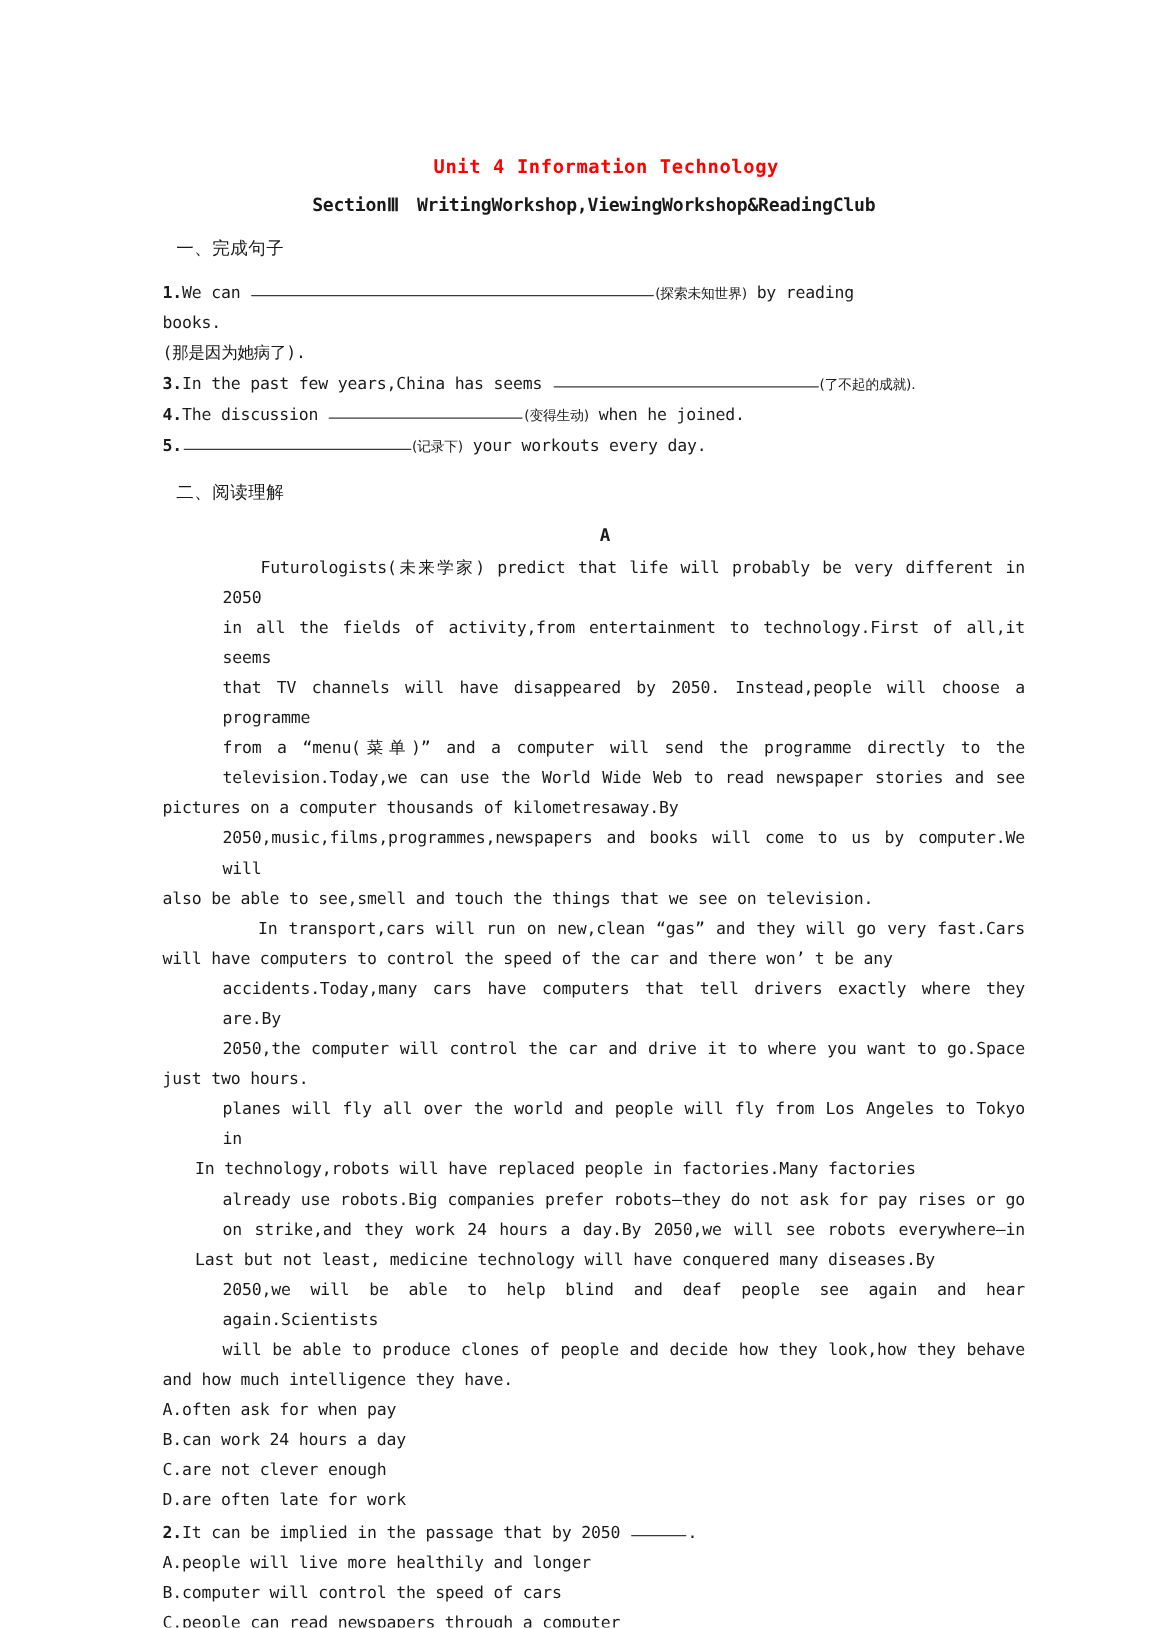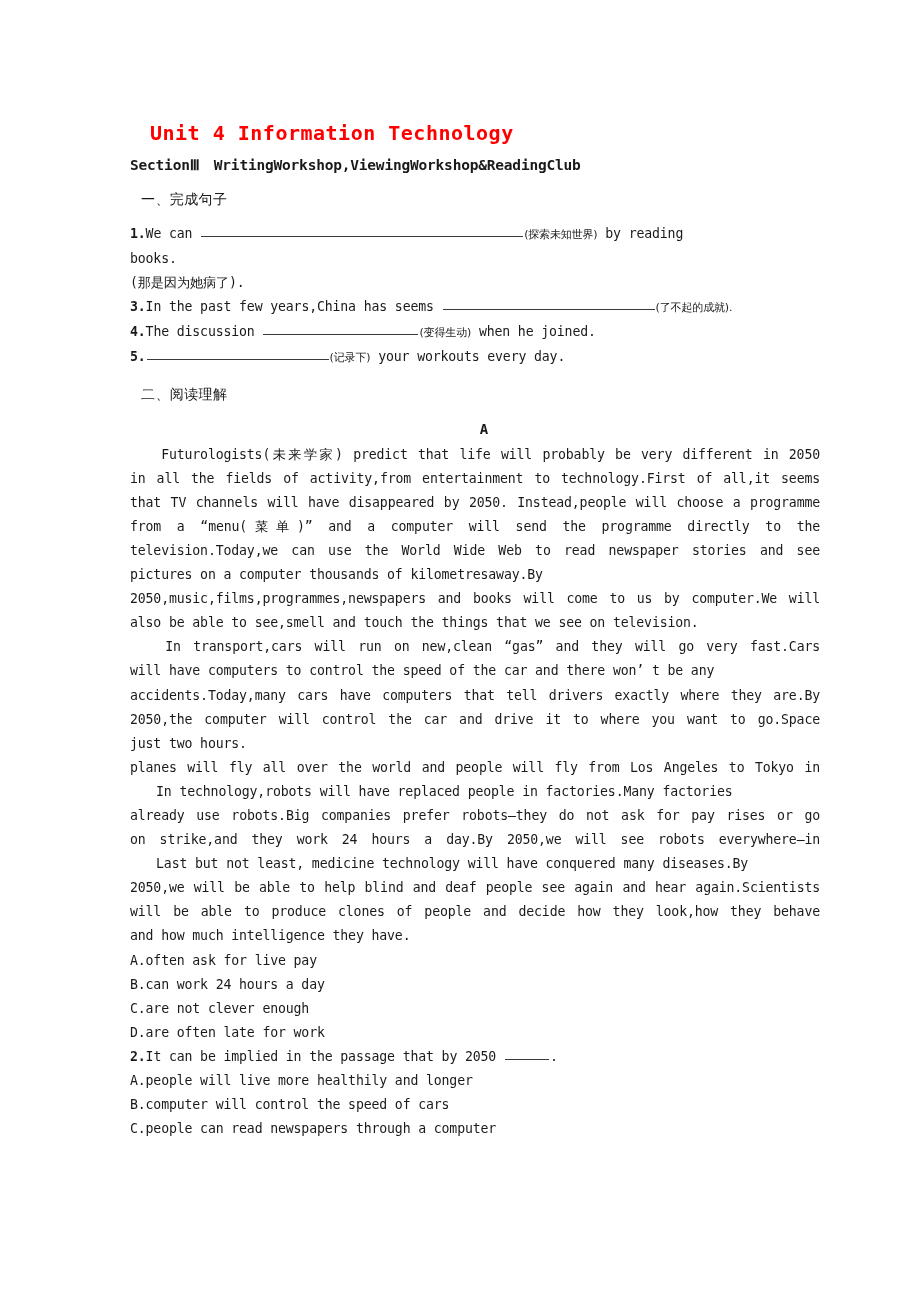--- a/index.html
+++ b/index.html
@@ -25,33 +25,33 @@
     position: absolute;
     left: 130px;
     top: 118px;
     width: 690px;
   }
 
   
   .doc-title {
     color: #ff0000;
     font-family: "DejaVu Sans Mono", "Liberation Mono", monospace;
-    font-size: 20px;
+    font-size: 15px;
     font-weight: bold;
-    text-align: left;
+    text-align: center;
     letter-spacing: 0.5px;
     line-height: 30px;
     margin: 0 0 6px 0;
     padding-left: 20px;
   }
   .section-title {
     font-family: "DejaVu Sans Mono", "Liberation Mono", monospace;
     font-size: 14.5px;
     font-weight: bold;
-    text-align: left;
+    text-align: center;
     line-height: 22px;
     margin: 0 0 6px 0;
     letter-spacing: -0.2px;
   }
   .part-heading {
     font-family: "DejaVu Sans", "Liberation Sans", sans-serif;
     font-size: 14px;
     line-height: 24px;
     margin: 11px;
     letter-spacing: 0.4px;
@@ -71,20 +71,21 @@
     font-family: "DejaVu Sans Mono", "Liberation Mono", monospace;
     font-size: 13.2px;
     line-height: 24.1px;
     margin: 0;
     white-space: pre-wrap;
     letter-spacing: -0.15px;
   }
   .line.just {
     text-align: justify;
     text-align-last: justify;
+    margin-left: 48px;
   }
   .line.last {
     text-align: left;
     text-align-last: left;
   }
   .num {
     font-weight: bold;
   }
   .blank {
     display: inline-block;
@@ -156,21 +157,21 @@
 
     <p class="line last">　　In technology,robots will have replaced people in factories.Many factories</p>
     <p class="line just">already use robots.Big companies prefer robots—they do not ask for pay rises or go</p>
     <p class="line just">on strike,and they work 24 hours a day.By 2050,we will see robots everywhere—in</p>
 
     <p class="line last">　　Last but not least, medicine technology will have conquered many diseases.By</p>
     <p class="line just">2050,we will be able to help blind and deaf people see again and hear again.Scientists</p>
     <p class="line just">will be able to produce clones of people and decide how they look,how they behave</p>
     <p class="line last">and how much intelligence they have.</p>
 
-    <p class="opt">A.often ask for live pay</p>
+    <p class="opt">A.often ask for when pay</p>
     <p class="opt">B.can work 24 hours a day</p>
     <p class="opt">C.are not clever enough</p>
     <p class="opt">D.are often late for work</p>
 
     <p class="line"><span class="num">2.</span><span>It can be implied in the passage that by 2050 </span><span class="blank b-tiny"></span><span>.</span></p>
     <p class="opt">A.people will live more healthily and longer</p>
     <p class="opt">B.computer will control the speed of cars</p>
     <p class="opt">C.people can read newspapers through a computer</p>
 
   </div>

